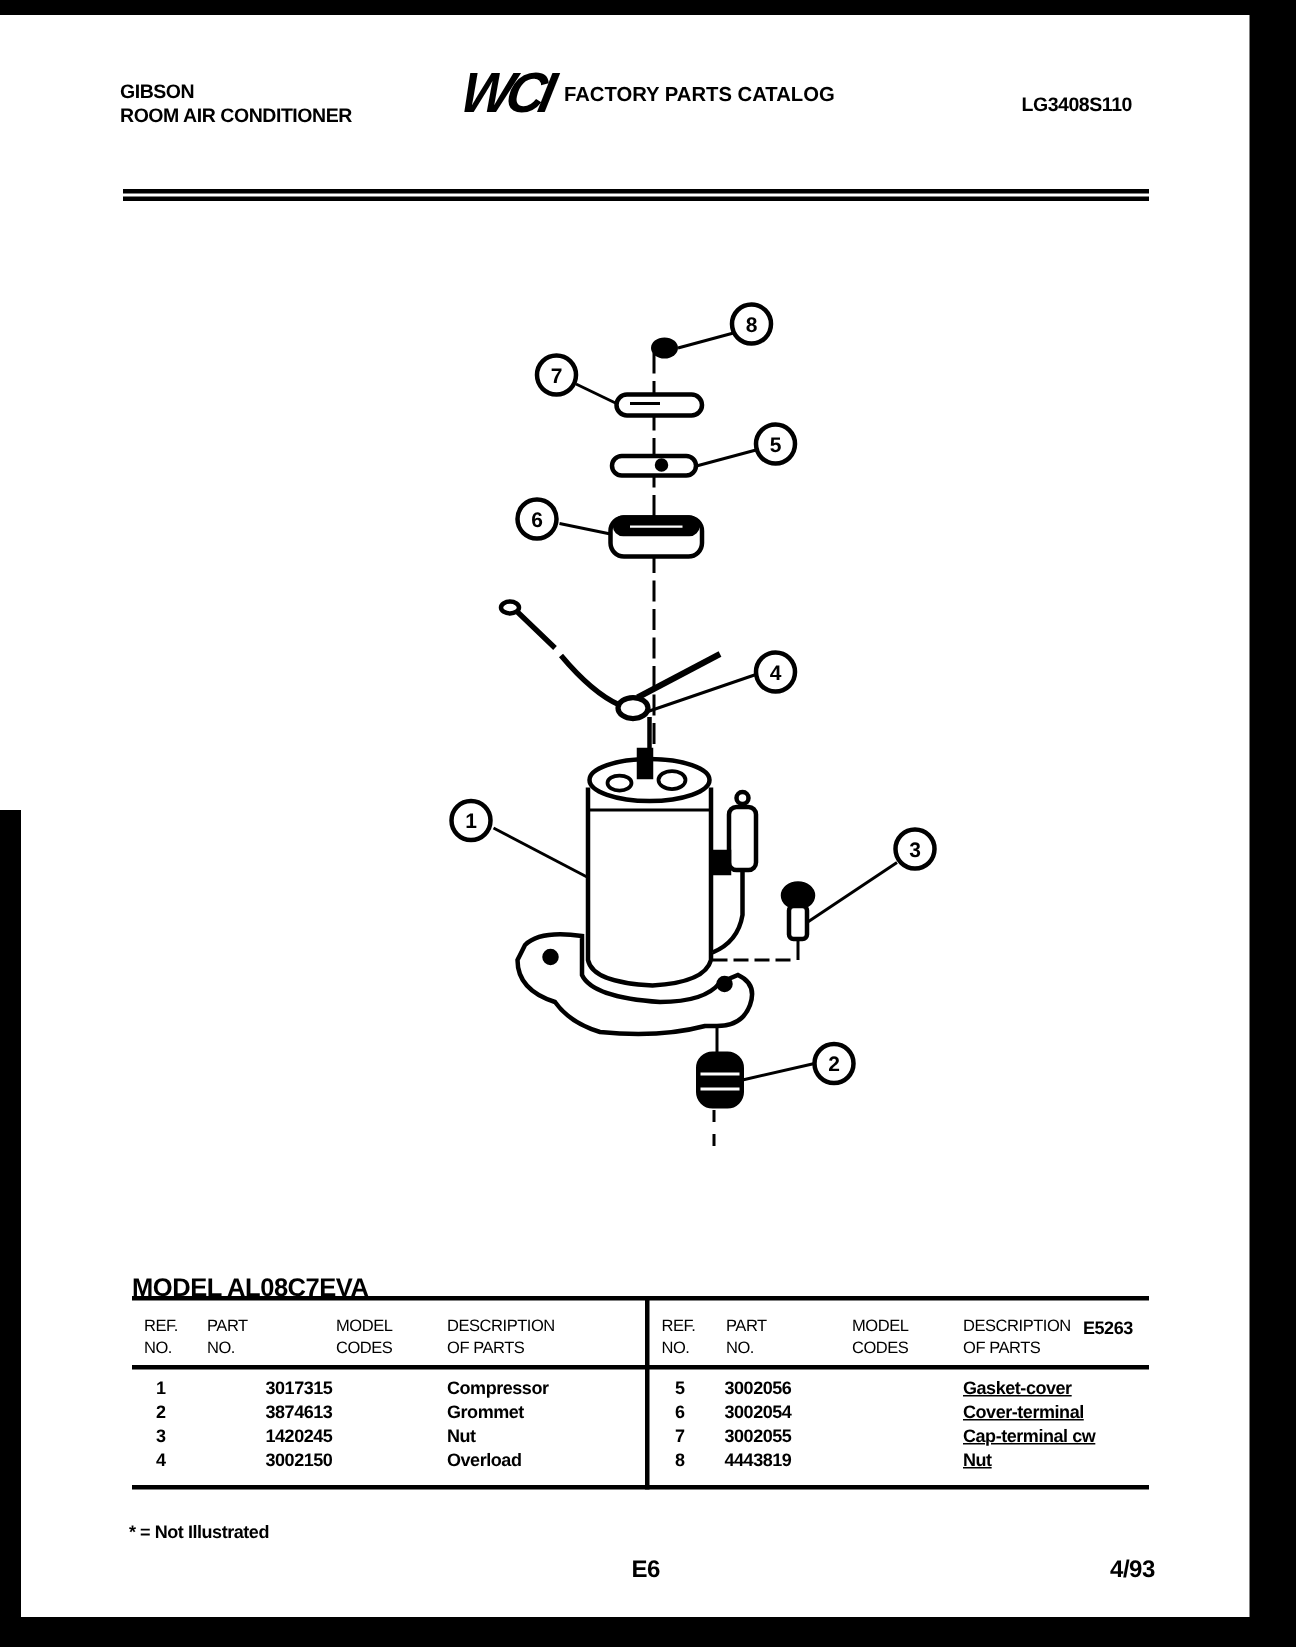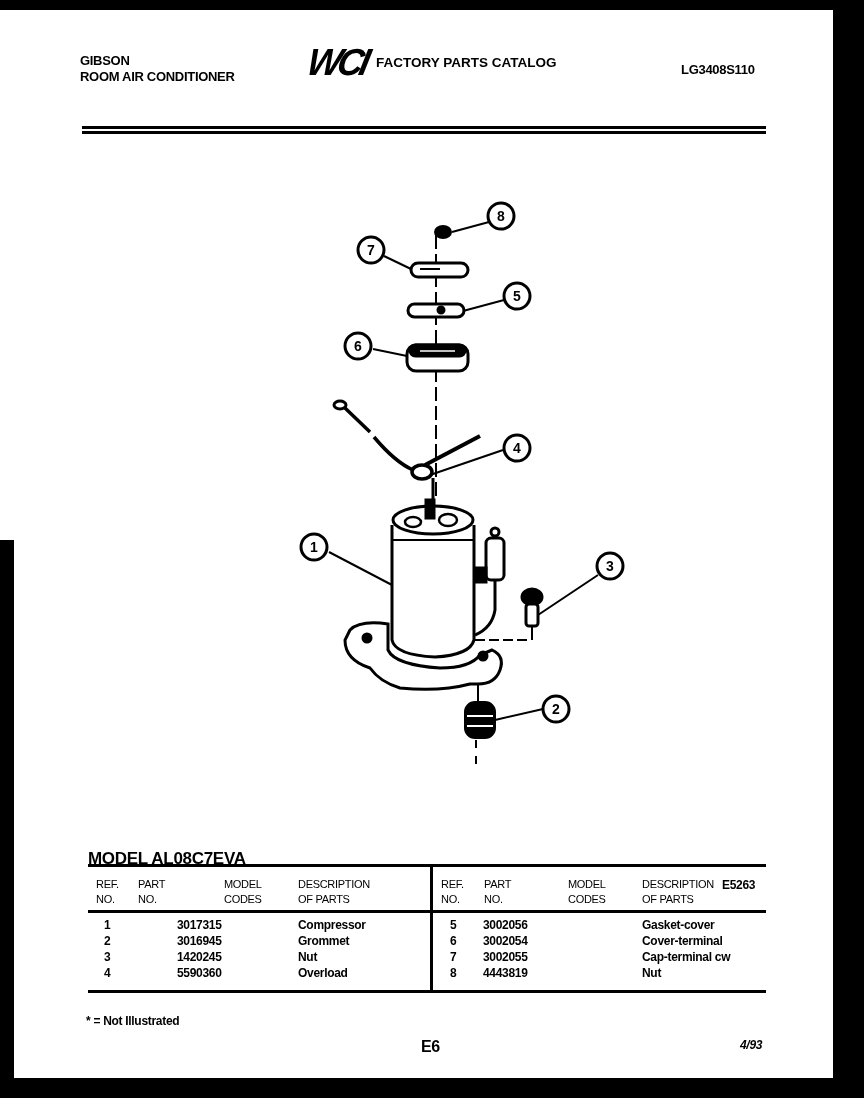--- a/index.html
+++ b/index.html
@@ -26,21 +26,21 @@
     .model-line { position: absolute; left: 88px; top: 849px; font-size: 17px; }
     .diag-code { position: absolute; left: 722px; top: 878px; font-size: 12px; }
     .tbl-top { position: absolute; left: 88px; top: 864px; width: 678px; height: 3px; background:#000; }
     .tbl-mid { position: absolute; left: 88px; top: 910px; width: 678px; height: 3px; background:#000; }
     .tbl-bot { position: absolute; left: 88px; top: 990px; width: 678px; height: 3px; background:#000; }
     .tbl-div { position: absolute; left: 430px; top: 864px; width: 3px; height: 129px; background:#000; }
     .col { position: absolute; font-size: 11px; font-weight: normal; line-height: 15px; letter-spacing: -0.3px; }
     .row { position: absolute; font-size: 12px; font-weight: bold; line-height: 16px; letter-spacing: -0.3px; }
     .foot-left { position: absolute; left: 86px; top: 1014px; font-size: 12px; }
     .foot-center { position: absolute; left: 421px; top: 1038px; font-size: 16px; }
-    .foot-right { position: absolute; left: 740px; top: 1038px; font-size: 12px; font-style: italic; }
+    .foot-right { position: absolute; left: 740px; top: 1038px; font-size: 16px; }
     .callout text { font-family: "Liberation Sans", sans-serif; font-weight: bold; font-size: 14px; }
   </style>
 </head>
 <body>
 
 <div class="sheet"></div>
 <div class="left-band"></div>
 
 <div class="hdr-left b">
   <div>GIBSON</div>
@@ -211,44 +211,44 @@
   </div>
 
 <div class="row" style="left:104px;top:917px;">
   <div>1</div>
     <div>2</div>
     <div>3</div>
     <div>4</div>
 </div>
 <div class="row" style="left:138px;top:917px;margin-left:39px;">
   <div>3017315</div>
-    <div>3016945</div>
+    <div>3874613</div>
     <div>1420245</div>
-    <div>5590360</div>
+    <div>3002150</div>
 </div>
 <div class="row" style="left:298px;top:917px;">
   <div>Compressor</div>
     <div>Grommet</div>
     <div>Nut</div>
     <div>Overload</div>
 </div>
 
 <div class="row" style="left:450px;top:917px;">
   <div>5</div>
     <div>6</div>
     <div>7</div>
     <div>8</div>
 </div>
 <div class="row" style="left:483px;top:917px;">
   <div>3002056</div>
     <div>3002054</div>
     <div>3002055</div>
     <div>4443819</div>
 </div>
-<div class="row" style="left:642px;top:917px;">
+<div class="row" style="left:642px;top:917px;text-decoration:underline;">
   <div>Gasket-cover</div>
     <div>Cover-terminal</div>
     <div>Cap-terminal cw</div>
     <div>Nut</div>
 </div>
 
 <div class="foot-left b">* = Not Illustrated</div>
 <div class="foot-center b">E6</div>
 <div class="foot-right b">4/93</div>
 

